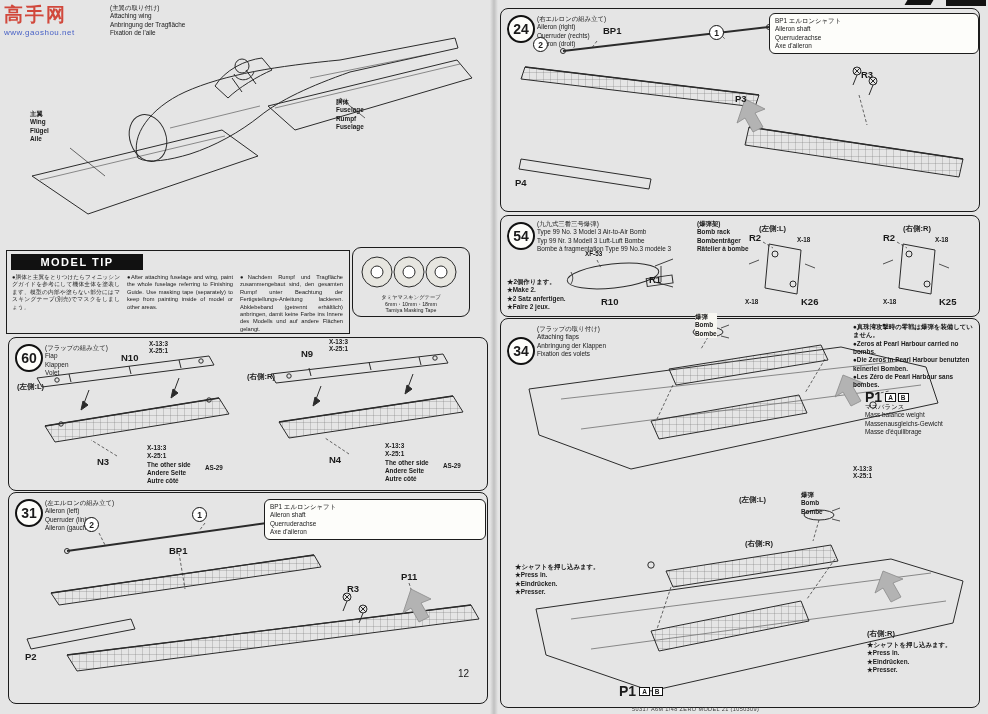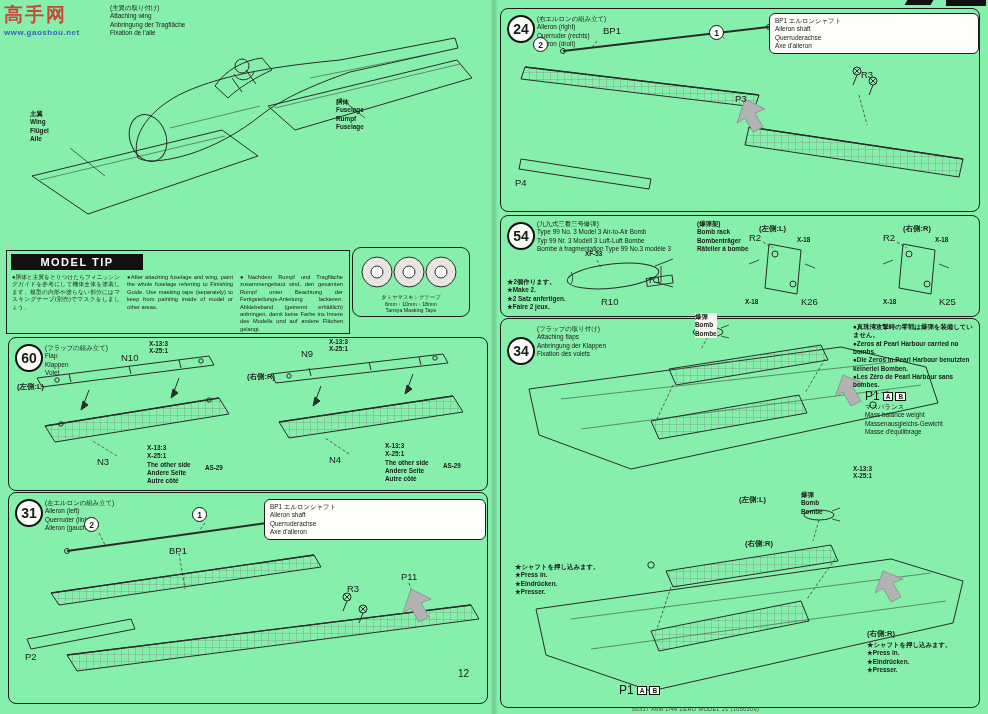--- a/index.html
+++ b/index.html
@@ -1,53 +1,53 @@
 <!DOCTYPE html>
 <html><head>
 <meta charset="utf-8">
 <style>
   html,body{margin:0;padding:0;background:#888;}
-  .sheet{position:relative;width:988px;height:714px;background:#86efac;overflow:hidden;
+  .sheet{position:relative;width:988px;height:714px;background:#e5e5e5;overflow:hidden;
          font-family:"Liberation Sans", sans-serif;color:#1a1a1a;}
   .gutter{position:absolute;left:490px;top:0;width:8px;height:714px;
           background:linear-gradient(90deg,rgba(0,0,0,0),rgba(0,0,0,.16) 50%,rgba(0,0,0,0));}
   .stepbox{position:absolute;border:1.6px solid #1c1c1c;border-radius:8px;}
   .innerbox{position:absolute;border:1.2px solid #1c1c1c;border-radius:6px;padding:3px 5px;
             font-size:6.4px;line-height:1.3;white-space:pre-line;background:#fdfdfa;z-index:4;}
   .step-num{position:absolute;width:24px;height:24px;border:2.2px solid #111;border-radius:50%;
             display:flex;align-items:center;justify-content:center;font-weight:bold;font-size:14px;
             background:#fdfdfa;z-index:4;}
   .lbl{position:absolute;font-size:6.4px;line-height:1.3;white-space:pre-line;z-index:4;}
-  .part{position:absolute;font-size:9.5px;font-weight:normal;z-index:4;}
+  .part{position:absolute;font-size:9.5px;font-weight:bold;z-index:4;}
   .paint{position:absolute;font-size:6.3px;font-weight:bold;white-space:pre-line;z-index:4;}
   .side{position:absolute;font-size:7.5px;font-weight:bold;z-index:4;}
   .circ{position:absolute;width:13px;height:13px;border:1.3px solid #111;border-radius:50%;
         background:#fff;display:flex;align-items:center;justify-content:center;
         font-size:8.5px;font-weight:bold;z-index:4;}
   .boxl{display:inline-block;border:1px solid #111;font-size:6.5px;font-weight:bold;
         padding:0 2px;margin-left:2px;background:#fff;}
   .dsvg{position:absolute;inset:0;width:100%;height:100%;z-index:1;}
   .asvg{position:absolute;z-index:1;}
   .techtip{position:absolute;left:6px;top:250px;width:342px;height:82px;border:1.3px solid #1c1c1c;}
   .tt-head{position:absolute;left:4px;top:3px;width:132px;height:16px;background:#111;color:#fff;
            font-weight:bold;font-size:11px;display:flex;align-items:center;justify-content:center;
            letter-spacing:1.5px;}
   .tt-col{position:absolute;top:23px;font-size:5.7px;line-height:1.3;text-align:justify;white-space:pre-line;}
   .tapebox{position:absolute;left:352px;top:247px;width:116px;height:68px;border:1.3px solid #1c1c1c;
            border-radius:9px;}
   .tape-cap{position:absolute;left:0;right:0;bottom:2px;text-align:center;font-size:5.3px;
             line-height:1.25;white-space:pre-line;z-index:4;}
   .wm1{color:#cf382a;font-weight:bold;font-size:19px;letter-spacing:2px;opacity:.9;
        font-family:"DejaVu Sans", sans-serif;}
-  .wm2{color:#2b49c0;font-size:8px;font-weight:bold;opacity:.85;letter-spacing:.5px;}
+  .wm2{color:#2b49c0;font-size:8px;font-weight:normal;opacity:.85;letter-spacing:.5px;}
   .footer-num{position:absolute;font-size:10px;z-index:5;}
   .footer-code{position:absolute;font-size:5.5px;color:#3c3c3c;letter-spacing:.4px;z-index:5;}
   .crop{position:absolute;background:#111;z-index:6;}
   .p1row{position:absolute;display:flex;align-items:center;z-index:4;}
-  .p1row .pl{font-size:12px;font-weight:normal;margin-right:1px;}
+  .p1row .pl{font-size:14px;font-weight:bold;margin-right:1px;}
 </style>
 </head>
 <body>
 
 <div class="sheet">
   <div class="gutter"></div>
 
   <div class="crop" style="left:906px;top:0;width:26px;height:5px;transform:skewX(-30deg)"></div>
   <div class="crop" style="left:946px;top:0;width:40px;height:6px"></div>
 

